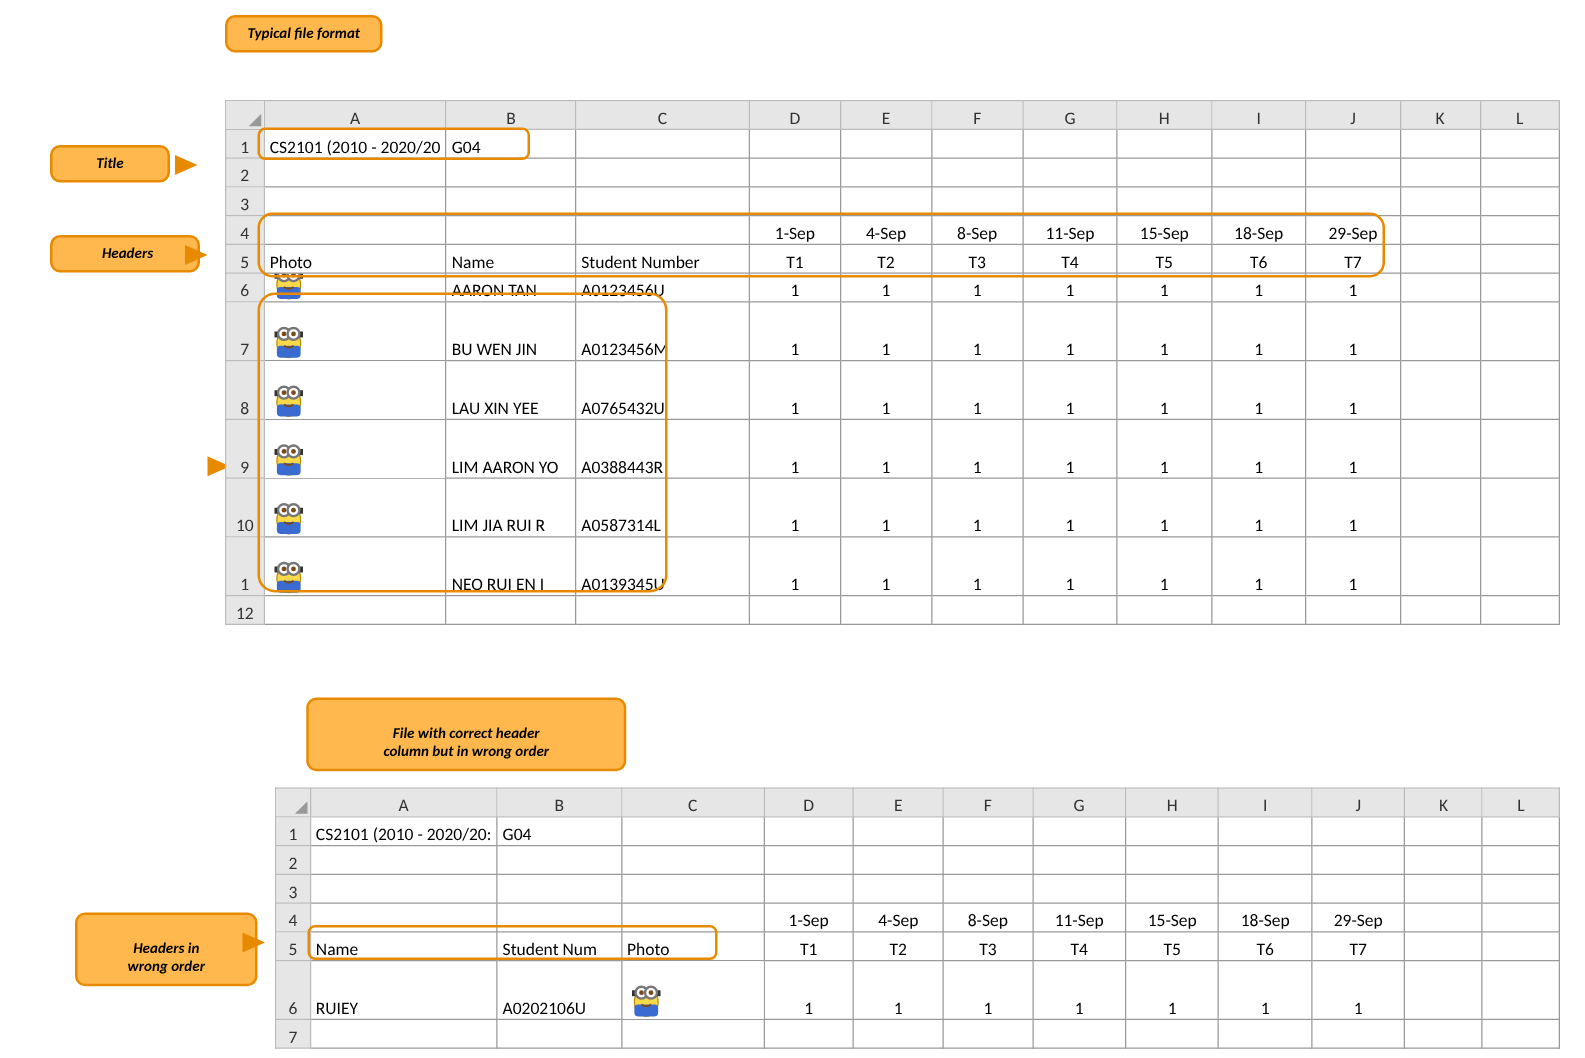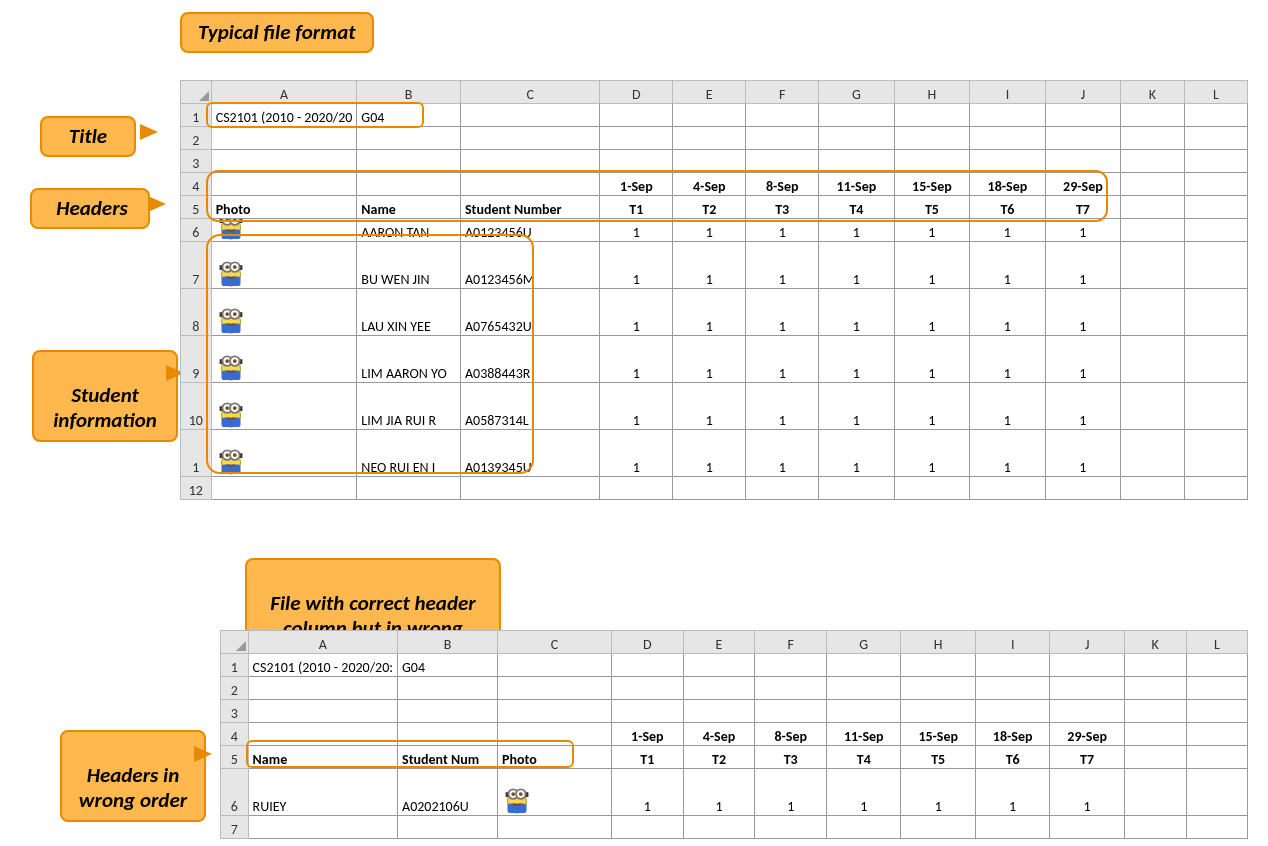--- a/index.html
+++ b/index.html
@@ -12,21 +12,21 @@
   }
   .callout {
     position: absolute;
     background: #ffb84d;
     border: 2px solid #e88a00;
     border-radius: 8px;
     padding: 6px 16px;
     font-style: italic;
     font-weight: bold;
     color: #000;
-    font-size: 21px;
+    font-size: 12px;
     text-align: center;
     line-height: 1.2;
   }
   .arrow {
     position: absolute;
     width: 0; height: 0;
     border-top: 8px solid transparent;
     border-bottom: 8px solid transparent;
     border-left: 18px solid #e88a00;
   }
@@ -60,21 +60,21 @@
   .sheet .corner::after {
     content:"";
     position:absolute;
     right:2px; bottom:2px;
     width:0; height:0;
     border-left:10px solid transparent;
     border-bottom:10px solid #999;
   }
   .sheet .rowhead { width: 26px; }
   .center { text-align: center; }
-  .bold { font-weight: bold; }
+  .bold { font-weight: normal; }
   .tallrow td { height: 46px; vertical-align: bottom; }
   .photo-cell { position: relative; }
   .minion {
     width: 30px; height: 38px;
     position: absolute;
     left: 4px; bottom: 0;
   }
   .outline {
     position: absolute;
     border: 2px solid #e88a00;
@@ -104,29 +104,25 @@
 <div style="position:relative;">
   <div class="callout" style="left:160px; top:-8px;">
     <span>Typical file format</span>
   </div>
 
   <div class="callout" style="left:20px; top:96px; width:60px;">
     <span>Title</span>
   </div>
   <div class="arrow" style="left:120px; top:104px;"></div>
 
-  <div class="callout" style="left:10px; top:168px; width:80px;padding-left:20px;">
+  <div class="callout" style="left:20px; top:168px; width:80px;padding-left:20px;">
     <span>Headers</span>
   </div>
   <div class="arrow" style="left:128px; top:176px;"></div>
 
-  <div class="callout" style="left:12px; top:330px; width:110px; white-space:pre-line;">
-    <span>Student
-information</span>
-  </div>
   <div class="arrow" style="left:146px; top:345px;"></div>
 
   <div class="sheet-wrap" style="top:60px;">
     <table class="sheet" id="sheet1">
         <tbody>
           <tr>
             <th class="corner" style="width:26px"></th>
             <th class="colhead" style="width:74px">A</th>
             <th class="colhead" style="width:100px">B</th>
             <th class="colhead" style="width:150px">C</th>

